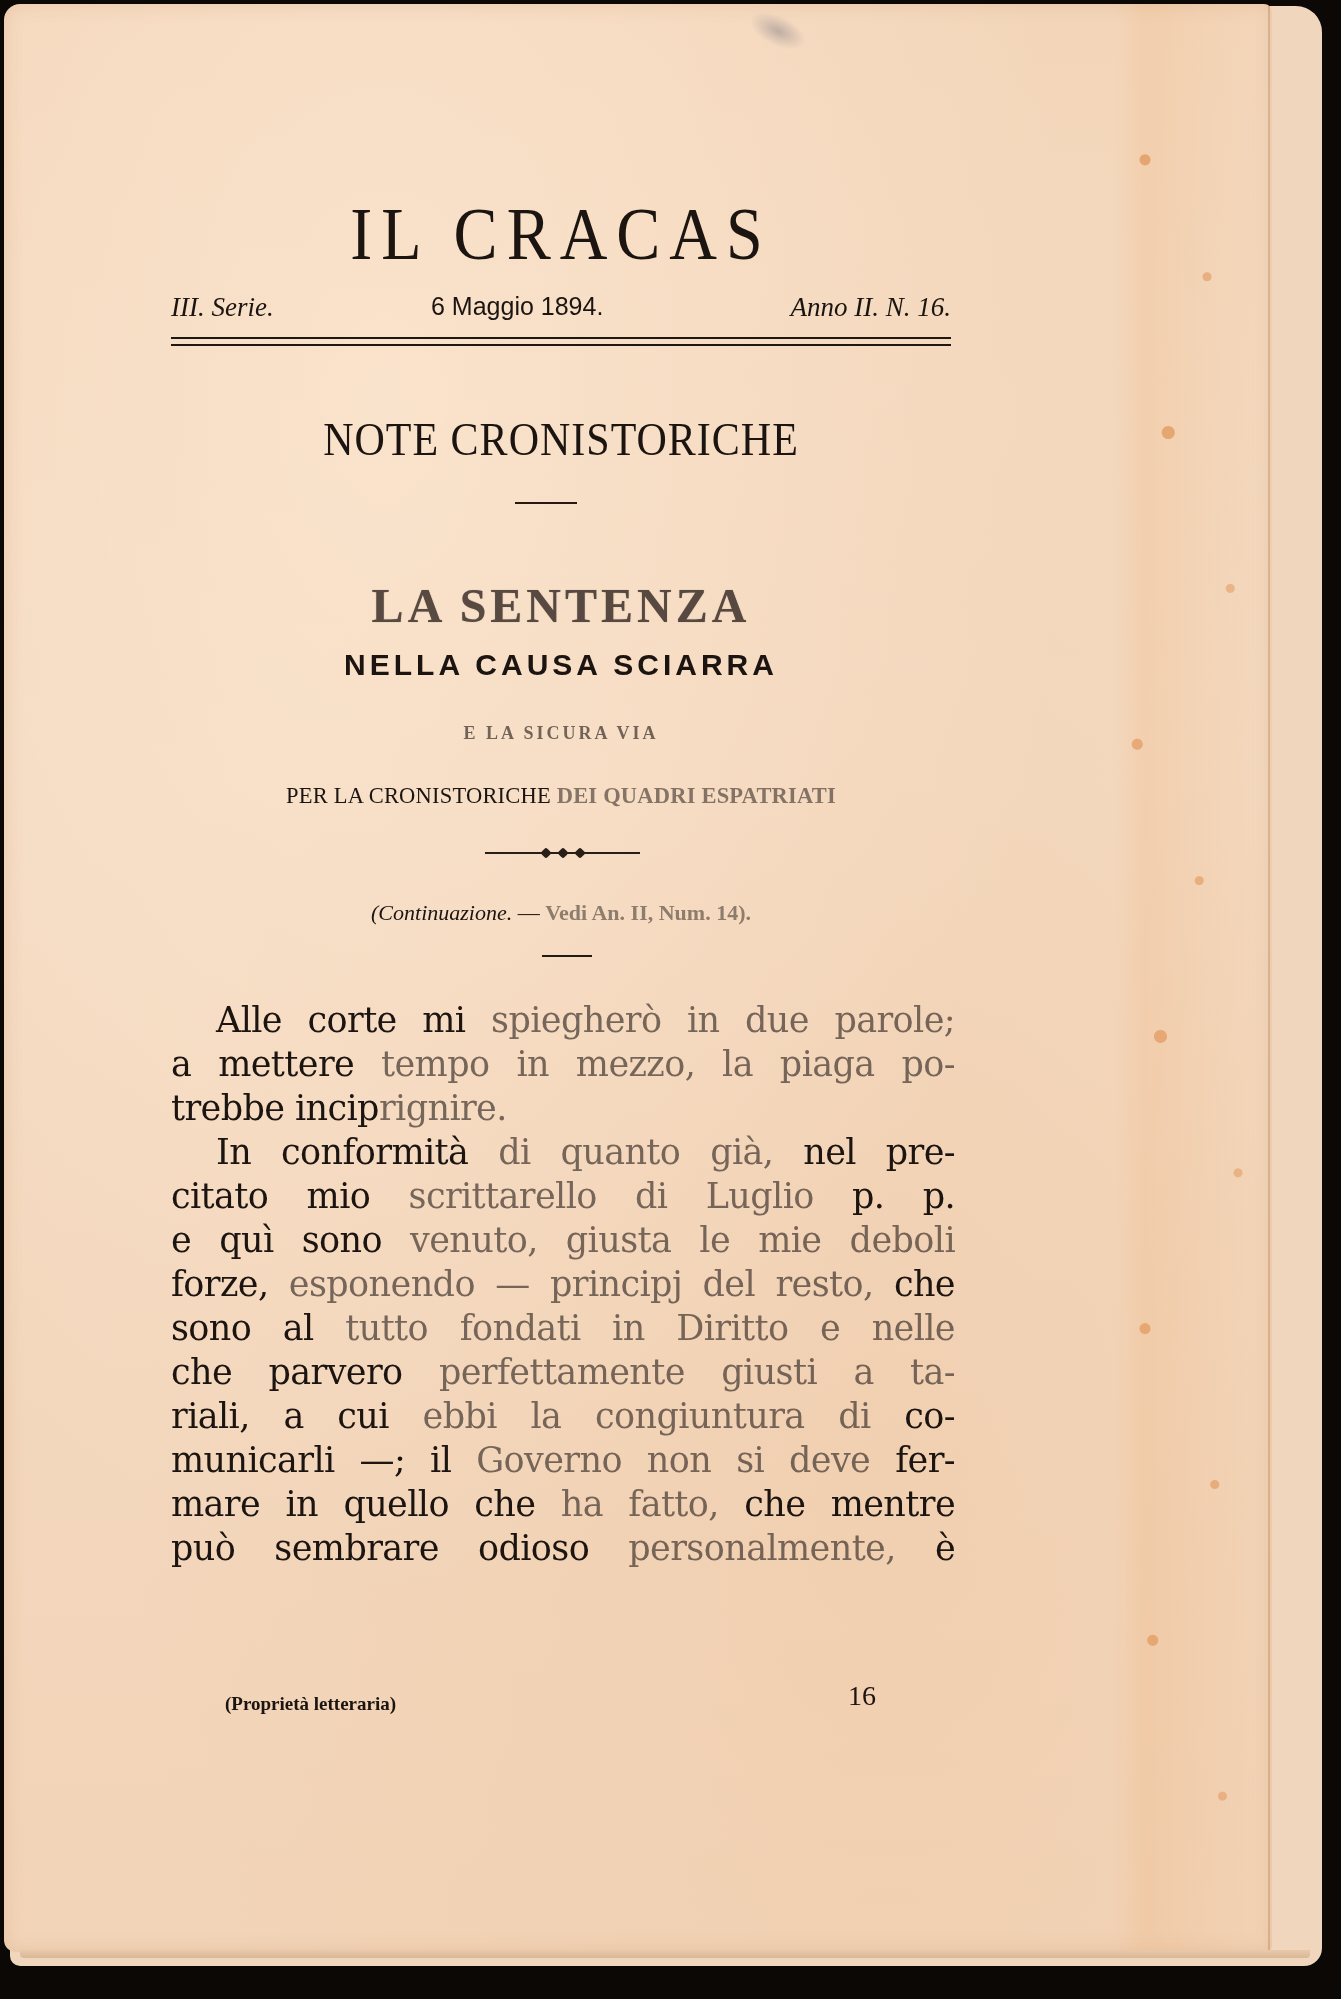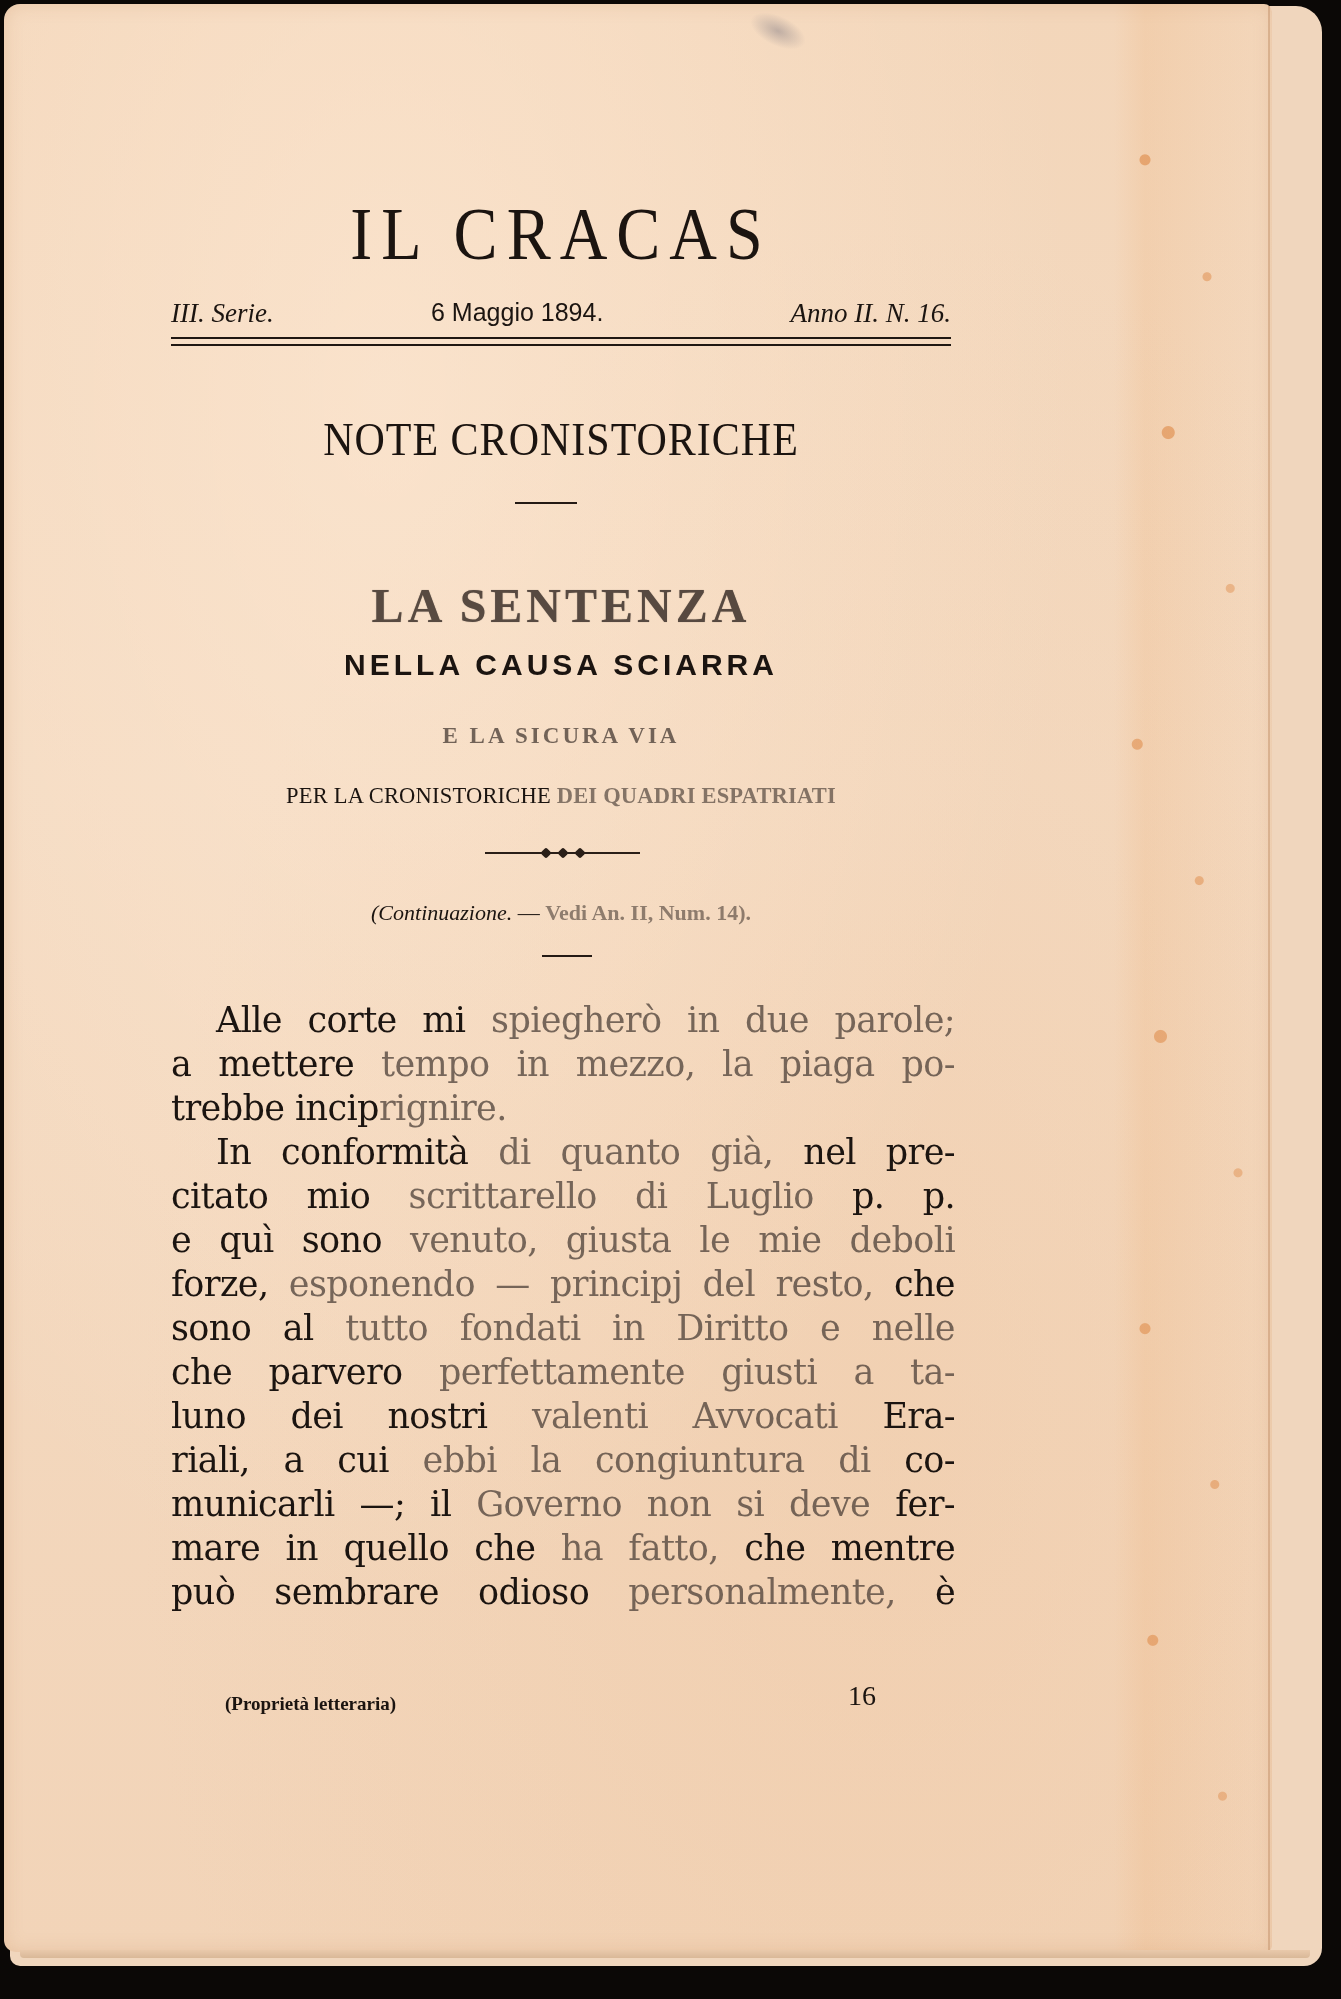--- a/index.html
+++ b/index.html
@@ -85,21 +85,21 @@
 
     .masthead-title {
       top: 196px;
       font-size: 66px;
       letter-spacing: 9px;
       font-family: "Liberation Serif", serif;
       font-weight: normal;
       transform: scaleY(1.12);
     }
     .issue-line {
-      top: 298px;
+      top: 292px;
       left: 171px;
       width: 780px;
       height: 36px;
       font-size: 27px;
     }
     .issue-series {
       position: absolute; left: 0; top: 0;
       font-style: italic;
       font-family: "Liberation Serif", serif;
     }
@@ -146,21 +146,21 @@
     }
     .headline-2 {
       top: 648px;
       font-size: 30px;
       font-weight: bold;
       letter-spacing: 4px;
       font-family: Liberation Sans, sans-serif;
     }
     .headline-3 {
       top: 723px;
-      font-size: 23px;
+      font-size: 18px;
       letter-spacing: 3px;
       font-family: "Liberation Serif", serif;
       color: #3a2f29;
       opacity: 0.7;
       font-weight: bold;
     }
     .headline-4 {
       top: 783px;
       font-size: 22.5px;
       letter-spacing: 0.2px;
@@ -278,21 +278,20 @@
 <div class="abs body-text ink">
   <span class="body-line indent"><span>Alle corte mi </span><span class="f">spiegherò in due parole;</span><span></span></span>
   <span class="body-line"><span>a mettere </span><span class="f">tempo in mezzo, la piaga po-</span><span></span></span>
   <span class="body-line last"><span>trebbe incip</span><span class="f">rignire.</span><span></span></span>
   <span class="body-line indent"><span>In conformità </span><span class="f">di quanto già,</span><span> nel pre-</span></span>
   <span class="body-line"><span>citato mio </span><span class="f">scrittarello di Luglio</span><span> p. p.</span></span>
   <span class="body-line"><span>e quì sono </span><span class="f">venuto, giusta le mie deboli</span><span></span></span>
   <span class="body-line"><span>forze, </span><span class="f">esponendo — principj del resto,</span><span> che</span></span>
   <span class="body-line"><span>sono al </span><span class="f">tutto fondati in Diritto e nelle</span><span></span></span>
   <span class="body-line"><span>che parvero </span><span class="f">perfettamente giusti a ta-</span><span></span></span>
-  <span class="body-line"><span>luno dei nostri </span><span class="f">valenti Avvocati</span><span> Era-</span></span>
   <span class="body-line"><span>riali, a cui </span><span class="f">ebbi la congiuntura di</span><span> co-</span></span>
   <span class="body-line"><span>municarli —; il </span><span class="f">Governo non si deve</span><span> fer-</span></span>
   <span class="body-line"><span>mare in quello che </span><span class="f">ha fatto,</span><span> che mentre</span></span>
   <span class="body-line"><span>può sembrare odioso </span><span class="f">personalmente,</span><span> è</span></span>
 </div>
 
 <div class="abs footer-left ink">(Proprietà letteraria)</div>
 <div class="abs footer-right ink">16</div>
 
 </body></html>

